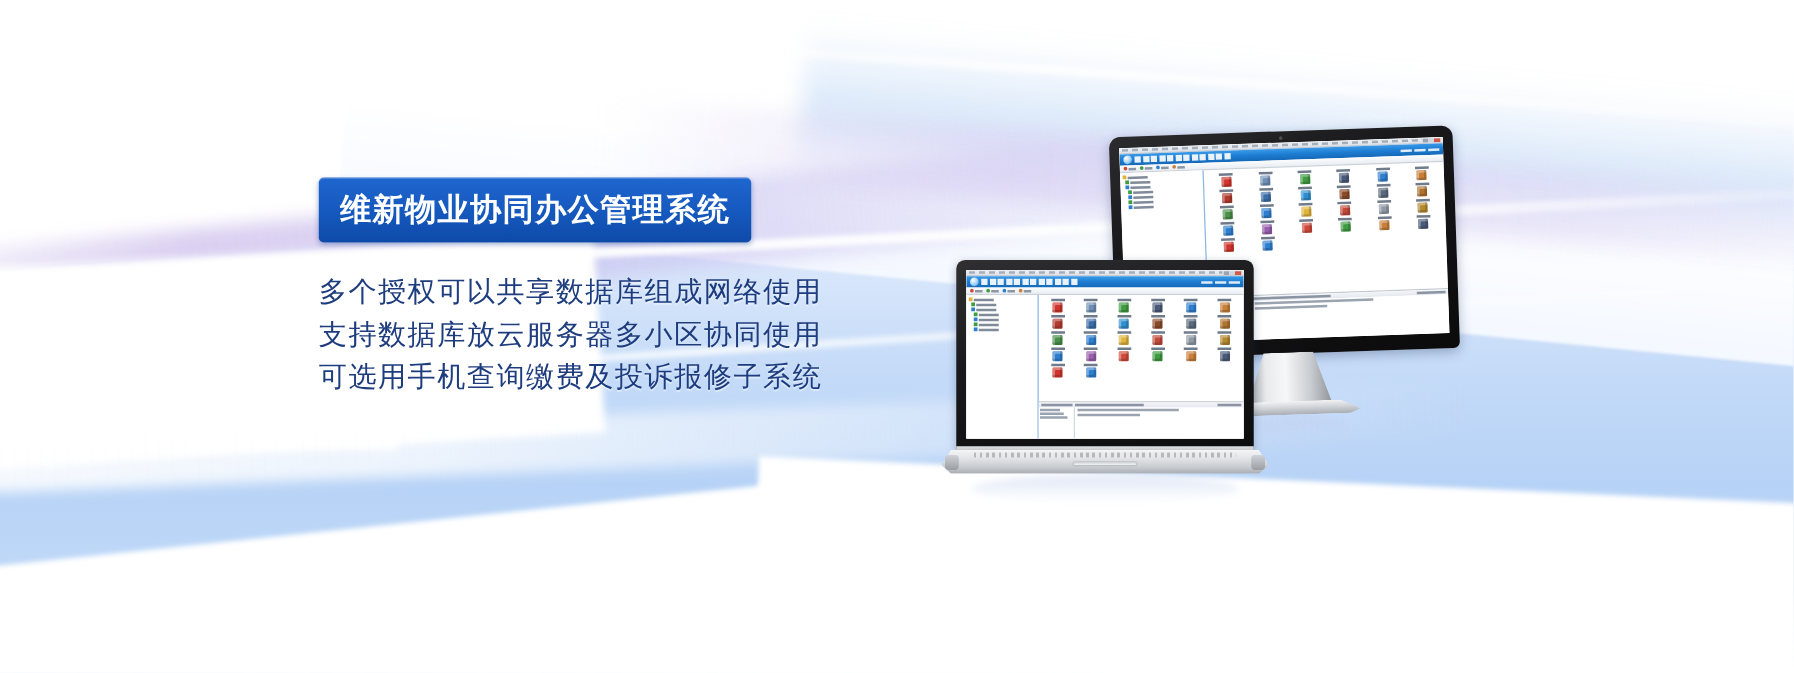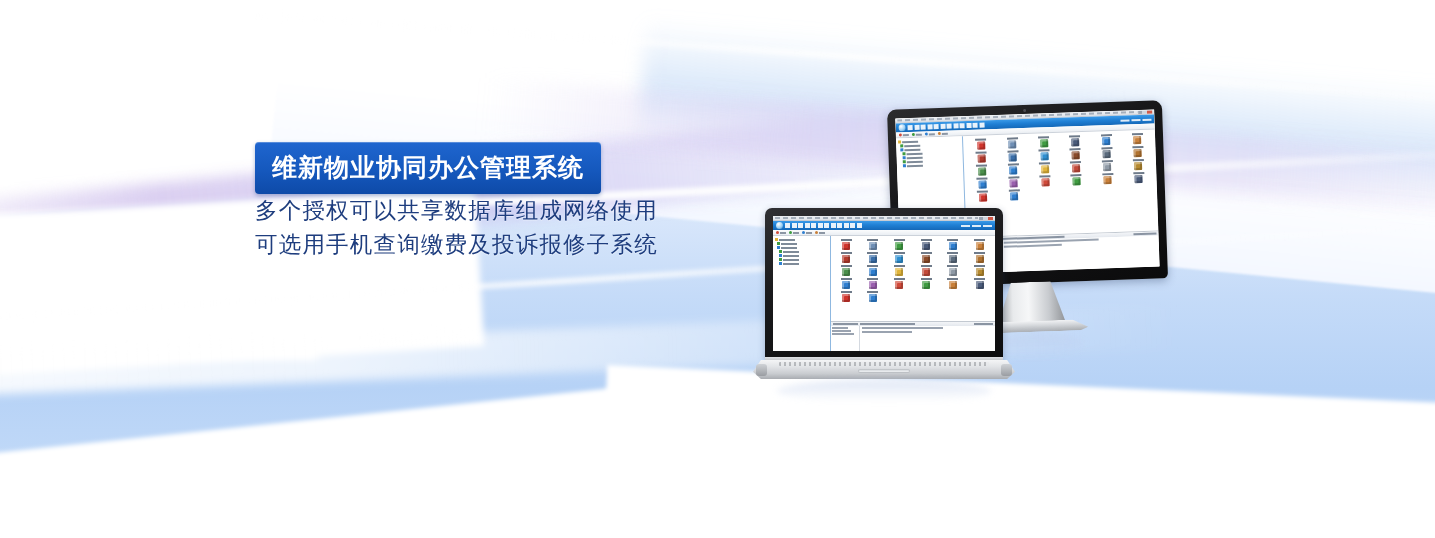--- a/index.html
+++ b/index.html
@@ -122,21 +122,21 @@
     background:linear-gradient(180deg,#1f66cf 0%,#1558bd 55%,#0e4aa8 100%);
     border-radius:4px;
     padding:9px 17px 10px 17px;
     box-shadow:0 2px 4px rgba(30,70,140,.35), inset 0 1px 0 rgba(255,255,255,.25);
   }
   .badge-text{
     color:#ffffff; font-size:25px; font-weight:bold; letter-spacing:1px;
     white-space:nowrap;
   }
 
-  .features{ }
+  .features{ margin-top:23px; }
   .feature-line{
     color:#1e3d7e; font-size:22.5px; line-height:34px;
     letter-spacing:1.2px; white-space:nowrap;
     text-shadow:0 1px 1px rgba(255,255,255,.5);
   }
 
   
   .devices{ position:absolute; left:735px; top:90px; width:700px; height:340px; z-index:5; }
 
   
@@ -292,20 +292,21 @@
   <div class="wave wave-bottom-white-right"></div>
 
   <div class="text-block">
 
     <div class="badge">
       <span class="badge-text">维新物业协同办公管理系统</span>
     </div>
 
     <div class="features">
       <div class="feature-line">多个授权可以共享数据库组成网络使用</div>
+      <div class="feature-line">支持数据库放云服务器多小区协同使用</div>
       <div class="feature-line">可选用手机查询缴费及投诉报修子系统</div>
     </div>
   </div>
 
   <div class="devices">
 
     <div class="monitor">
       <div class="monitor-bezel">
         <div class="webcam"></div>
         <div class="monitor-screen">

